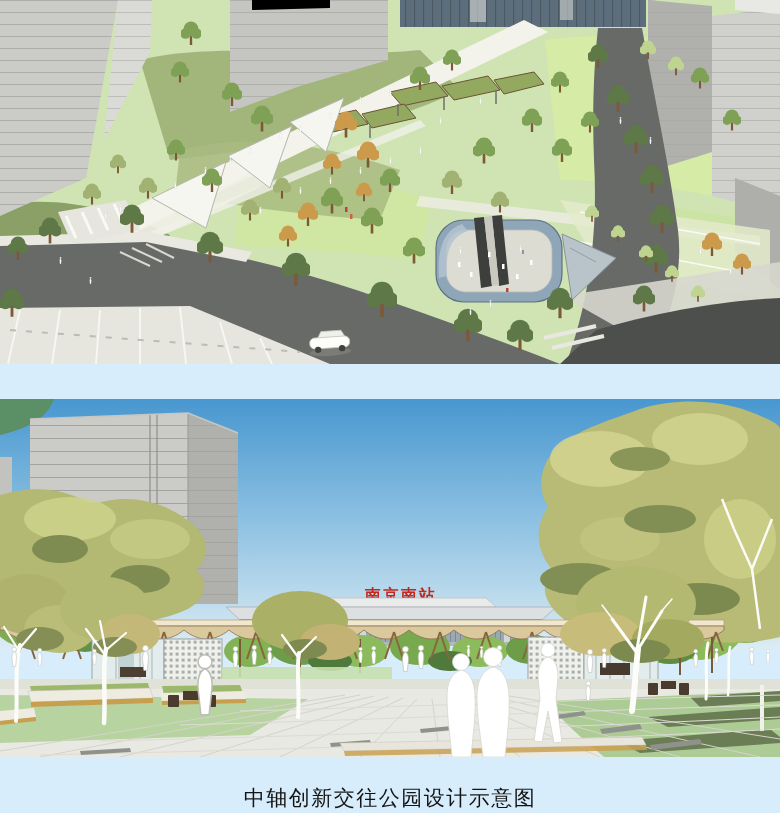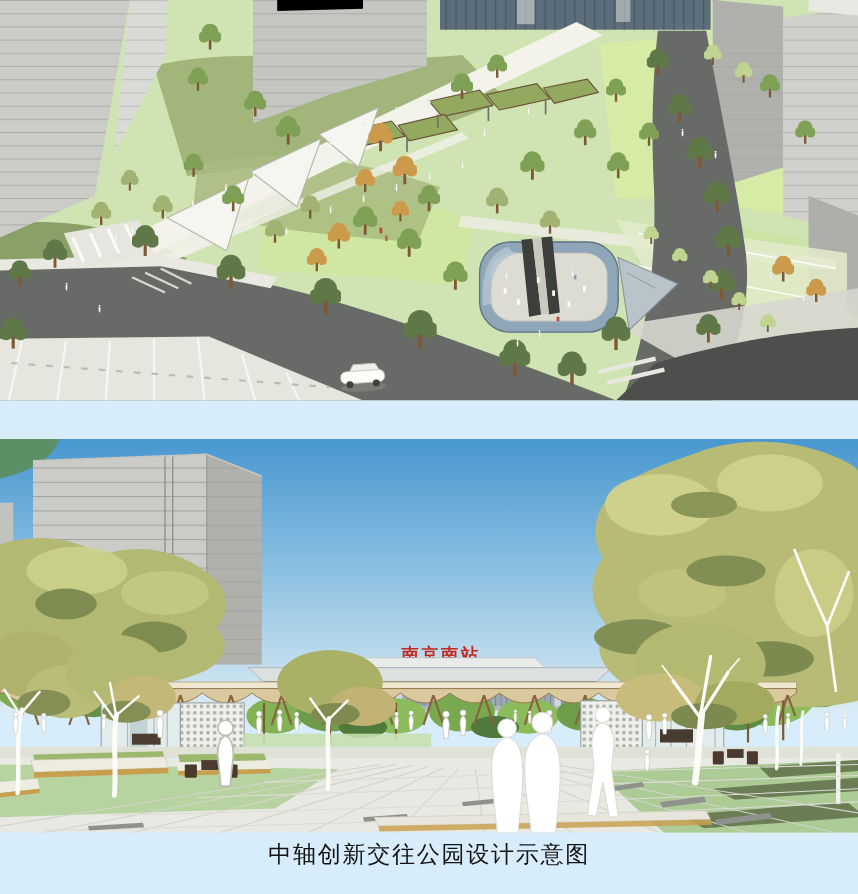--- a/index.html
+++ b/index.html
@@ -8,21 +8,21 @@
     background:var(--c-page-bg,#d7edfb);
     font-family:"Liberation Sans","DejaVu Sans",sans-serif;
   }
   .page{position:relative;width:692px;height:813px}
   .fig{position:absolute;left:0;width:780px;display:block}
   #fig-aerial{top:0;height:364px}
   #fig-plaza{top:399px;height:358px}
   .caption{
     position:absolute;top:757px;left:0;width:780px;height:56px;
     display:flex;justify-content:center;align-items:flex-start;
-    padding-top:6px;box-sizing:border-box;
+    padding-top:27px;box-sizing:border-box;
     font-family:"Liberation Serif","DejaVu Serif",serif;
     font-size:21px;letter-spacing:1.5px;
     color:var(--c-caption-text,#141414);
   }
   svg{display:block}
   .sign{
     font-family:"Liberation Serif","DejaVu Serif",serif;
     font-weight:700;font-size:15.5px;letter-spacing:2.5px;
     fill:var(--c-station-sign-red,#c4271c);
   }

